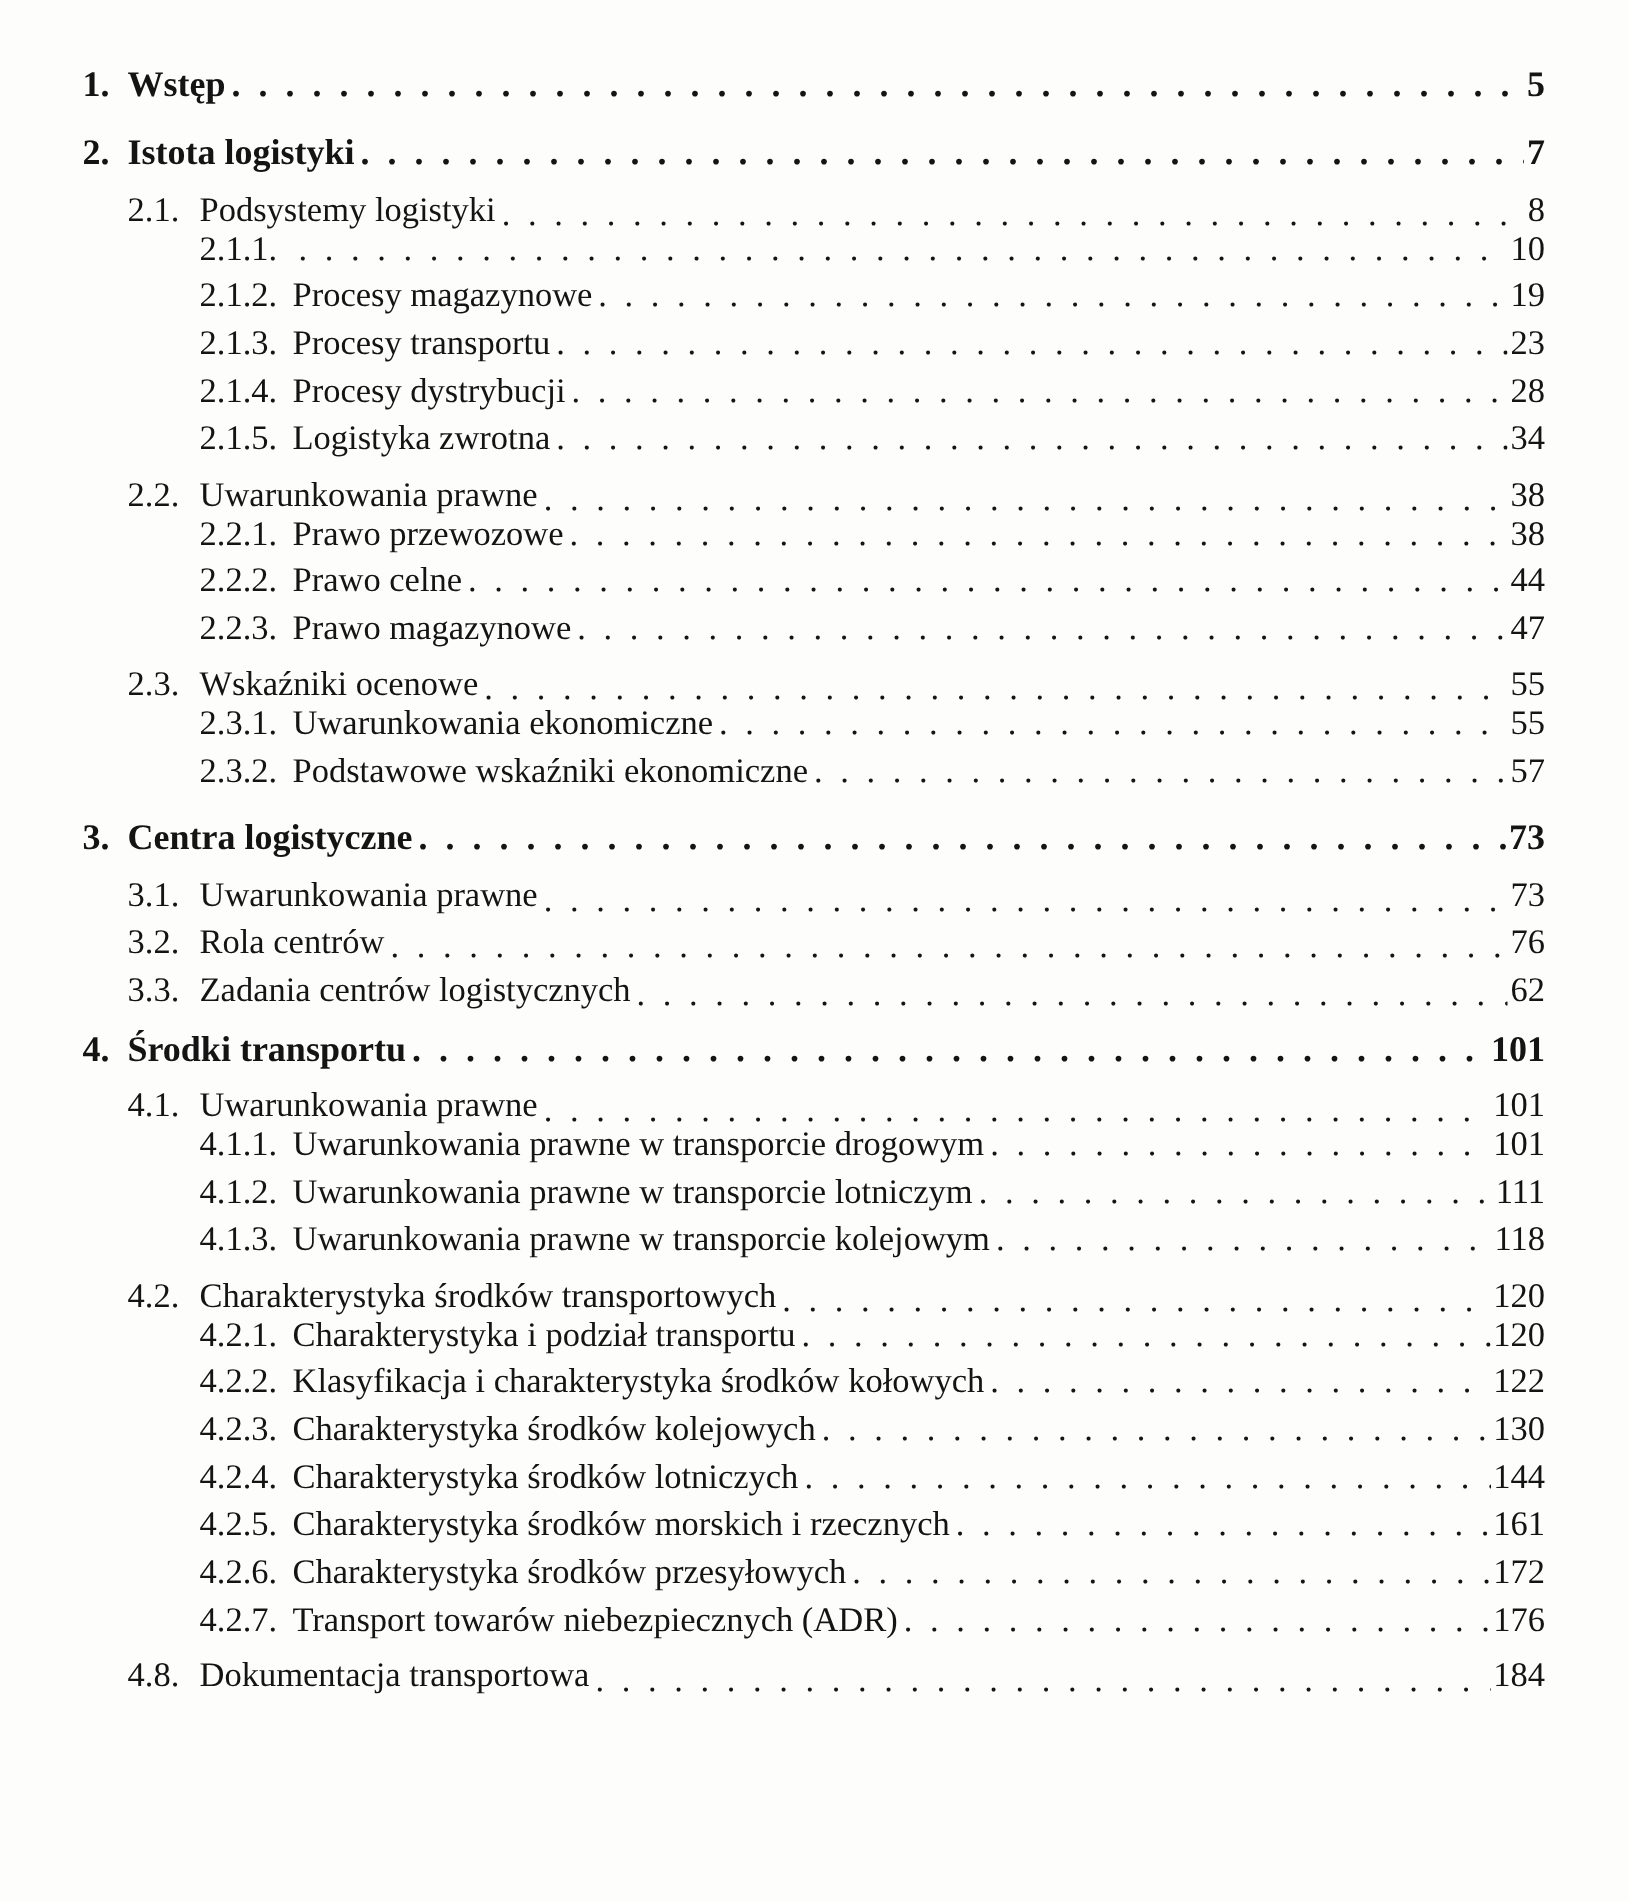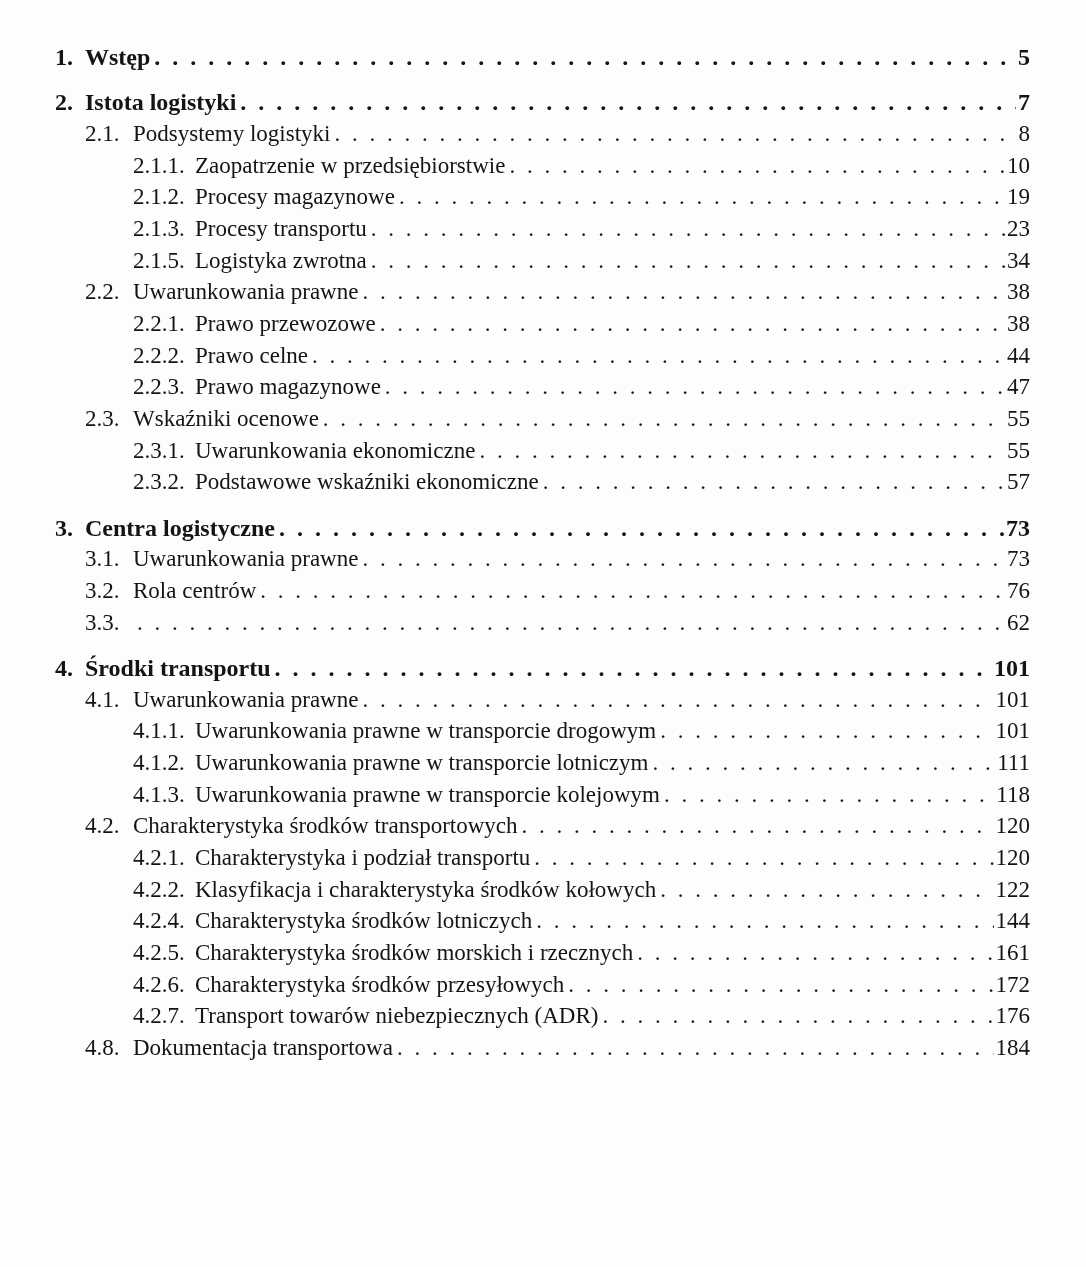--- a/index.html
+++ b/index.html
@@ -31,21 +31,21 @@
   }
   .row.lvl1 {
     font-weight: 700;
     margin-top: 13.5px;
     font-size: 24px;
   }
   .row.lvl1.first {
     margin-top: 0;
   }
   .row.lvl1 .num { width: 30px; flex: 0 0 30px; }
-  .row.lvl2 { padding-left: 30px; }
+  .row.lvl2 { padding-left: 30px; align-items: flex-end; }
   .row.lvl2 .num { width: 48px; flex: 0 0 48px; }
   .row.lvl3 { padding-left: 78px; }
   .row.lvl3 .num { width: 62px; flex: 0 0 62px; }
   .num {
     display: inline-block;
   }
   .title {
     flex: 0 0 auto;
     font-family: Liberation Serif, serif;
   }
@@ -84,35 +84,40 @@
         <span class="pagenum">7</span>
       </div>
       <div class="row lvl2">
         <span class="num">2.1.</span>
         <span class="title">Podsystemy logistyki</span>
         <span class="leader"></span>
         <span class="pagenum">8</span>
       </div>
       <div class="row lvl3">
         <span class="num">2.1.1.</span>
-        <span class="title">Zaopatrzenie w przedsiębiorstwie</span>
         <span class="leader"></span>
         <span class="pagenum">10</span>
       </div>
       <div class="row lvl3">
         <span class="num">2.1.2.</span>
         <span class="title">Procesy magazynowe</span>
         <span class="leader"></span>
         <span class="pagenum">19</span>
       </div>
       <div class="row lvl3">
         <span class="num">2.1.3.</span>
         <span class="title">Procesy transportu</span>
         <span class="leader"></span>
         <span class="pagenum">23</span>
+      </div>
+      <div class="row lvl3">
+        <span class="num">2.1.4.</span>
+        <span class="title">Procesy dystrybucji</span>
+        <span class="leader"></span>
+        <span class="pagenum">28</span>
       </div>
       <div class="row lvl3">
         <span class="num">2.1.5.</span>
         <span class="title">Logistyka zwrotna</span>
         <span class="leader"></span>
         <span class="pagenum">34</span>
       </div>
       <div class="row lvl2">
         <span class="num">2.2.</span>
         <span class="title">Uwarunkowania prawne</span>
@@ -168,20 +173,21 @@
         <span class="pagenum">73</span>
       </div>
       <div class="row lvl2">
         <span class="num">3.2.</span>
         <span class="title">Rola centrów</span>
         <span class="leader"></span>
         <span class="pagenum">76</span>
       </div>
       <div class="row lvl2">
         <span class="num">3.3.</span>
+        <span class="title">Zadania centrów logistycznych</span>
         <span class="leader"></span>
         <span class="pagenum">62</span>
       </div>
       <div class="row lvl1">
         <span class="num">4.</span>
         <span class="title">Środki transportu</span>
         <span class="leader"></span>
         <span class="pagenum">101</span>
       </div>
       <div class="row lvl2">
@@ -218,20 +224,26 @@
         <span class="num">4.2.1.</span>
         <span class="title">Charakterystyka i podział transportu</span>
         <span class="leader"></span>
         <span class="pagenum">120</span>
       </div>
       <div class="row lvl3">
         <span class="num">4.2.2.</span>
         <span class="title">Klasyfikacja i charakterystyka środków kołowych</span>
         <span class="leader"></span>
         <span class="pagenum">122</span>
+      </div>
+      <div class="row lvl3">
+        <span class="num">4.2.3.</span>
+        <span class="title">Charakterystyka środków kolejowych</span>
+        <span class="leader"></span>
+        <span class="pagenum">130</span>
       </div>
       <div class="row lvl3">
         <span class="num">4.2.4.</span>
         <span class="title">Charakterystyka środków lotniczych</span>
         <span class="leader"></span>
         <span class="pagenum">144</span>
       </div>
       <div class="row lvl3">
         <span class="num">4.2.5.</span>
         <span class="title">Charakterystyka środków morskich i rzecznych</span>

